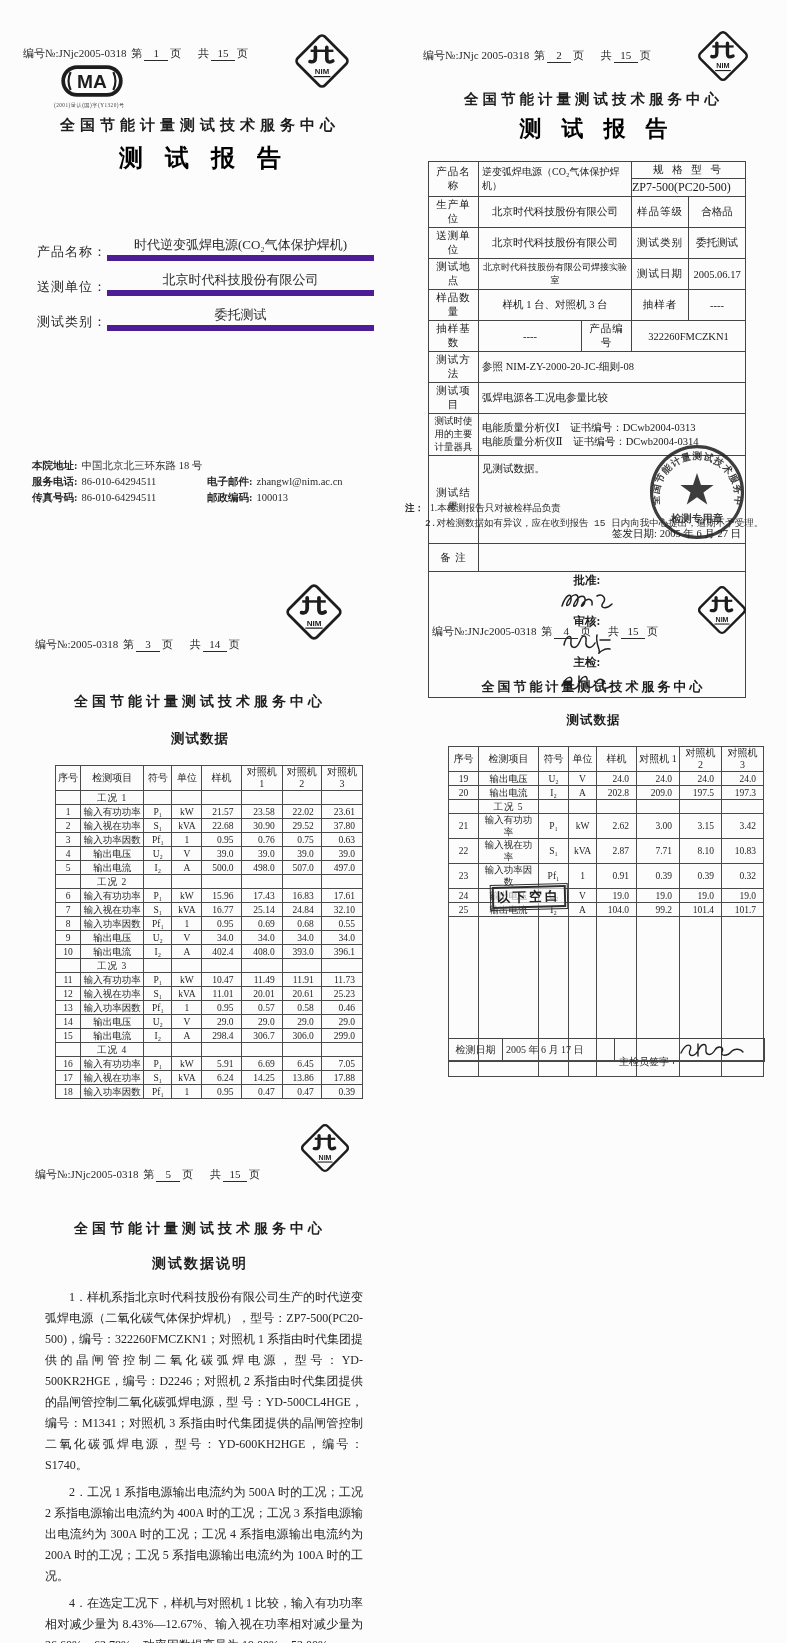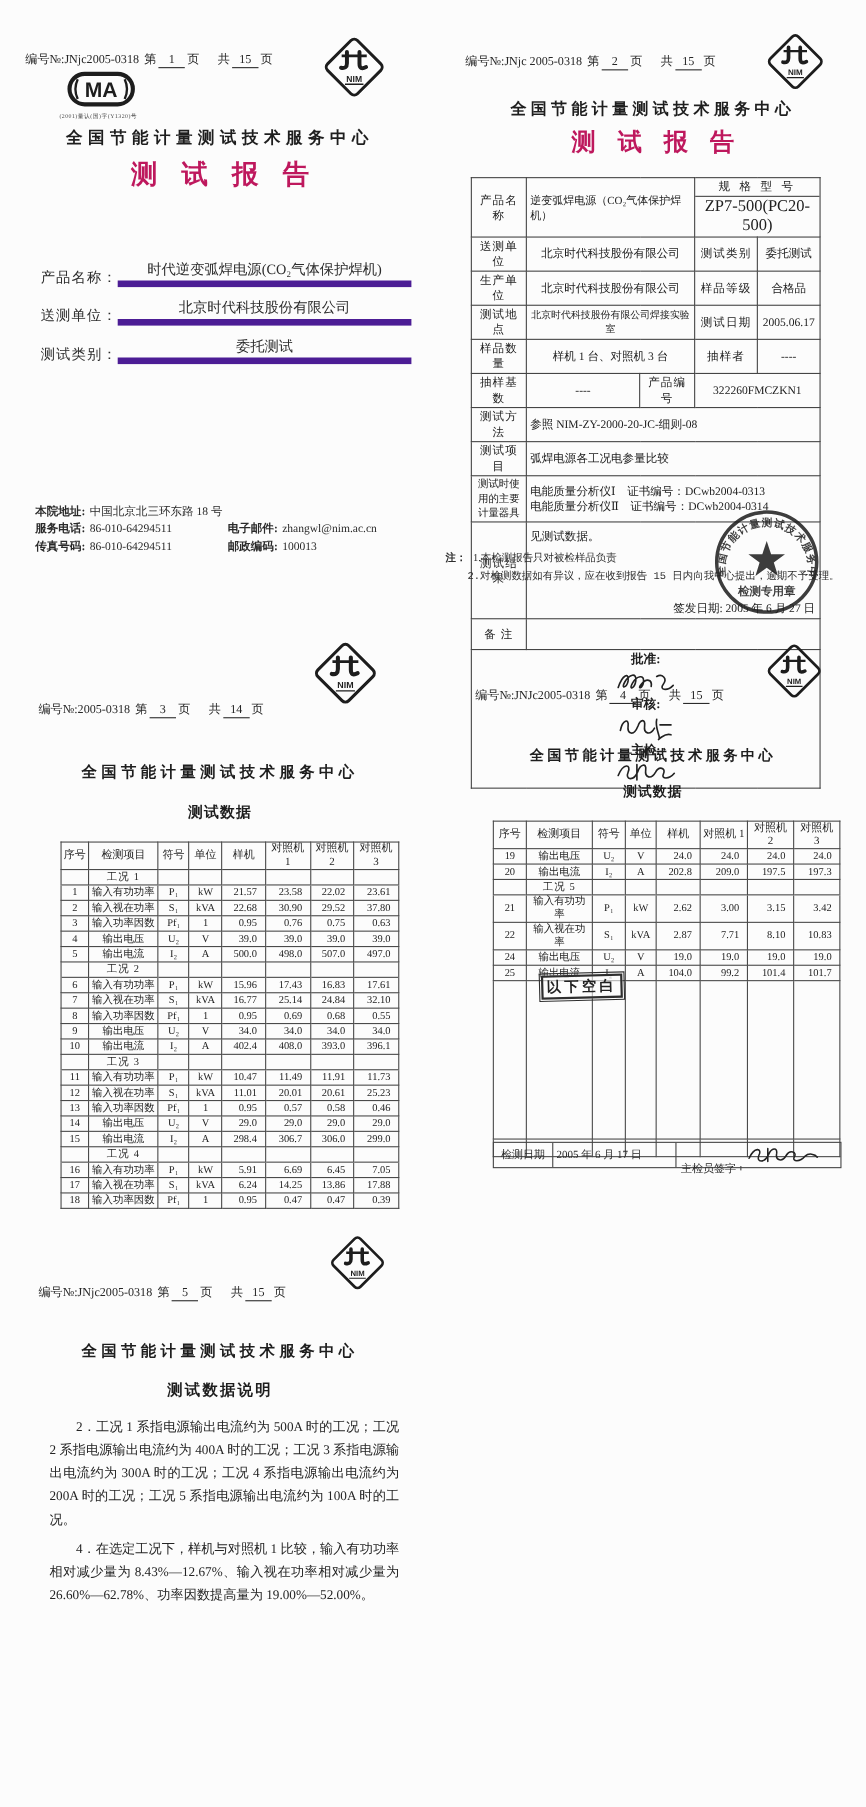--- a/index.html
+++ b/index.html
@@ -12,39 +12,39 @@
   
   .pghdr{position:absolute;font-size:11px;white-space:nowrap;color:#262626;}
   .pgnum{display:inline-block;min-width:18px;text-align:center;border-bottom:1px solid #2b2b2b;padding:0 3px;line-height:1.05;}
   .pgword{padding:0 2px;}
   
   .nim-holder{position:absolute;}
   .cma{position:absolute;}
   .cma-caption{position:absolute;font-size:6px;letter-spacing:.5px;color:#444;white-space:nowrap;transform:scale(.88);transform-origin:left top;}
   
   .org-title{position:absolute;left:0;right:0;text-align:center;font-weight:bold;color:#1e1e1e;}
-  .report-title{position:absolute;left:0;right:0;text-align:center;font-weight:bold;color:#be185d;}
+  .report-title{position:absolute;left:0;right:0;text-align:center;font-weight:bold;color:#000000;}
   .subtitle{position:absolute;left:0;right:0;text-align:center;font-weight:bold;color:#1e1e1e;}
   
   .field-row{position:absolute;left:27px;right:16px;display:flex;align-items:flex-end;font-size:13px;}
   .field-label{white-space:nowrap;letter-spacing:1px;}
   .field-value{flex:1;text-align:center;border-bottom:6px solid #4c1d95;padding:0 2px 1px;white-space:nowrap;}
   .p1-footer{position:absolute;left:22px;font-size:10.5px;line-height:16px;color:#2a2a2a;}
   .p1-footer .cols{display:flex;}
   .p1-footer .c1{width:175px;}
   .fl{font-weight:bold;margin-right:4px;}
   
   .info-table{position:absolute;border-collapse:collapse;table-layout:fixed;font-size:10.5px;color:#202020;}
   .info-table td{border:1px solid #454545;padding:1px 3px;vertical-align:middle;}
   .lblc{text-align:center;letter-spacing:1px;}
   .valc{text-align:center;}
   .vall{text-align:left;padding-left:6px;}
   .spec-cell{padding:0 !important;}
   .spec-hd{border-bottom:1px solid #454545;text-align:center;letter-spacing:3px;padding:1px 0;}
-  .spec-val{text-align:center;padding:1px 0;font-size:15px;}
+  .spec-val{padding:1px 0;font-size:12px;}
   .small-val{font-size:9px;}
   .result-cell{position:relative;vertical-align:top !important;padding-top:6px !important;}
   .issue-date{position:absolute;right:4px;bottom:2px;font-size:10.5px;white-space:nowrap;}
   .stamp{position:absolute;right:-2px;top:-14px;opacity:.85;z-index:2;}
   .approve-row td{border:1px solid #454545;}
   .approve-flex{display:flex;align-items:center;font-size:11.5px;font-weight:bold;flex-direction:column;}
   .approve-flex .sig{margin:0 4px;}
   .p2-notes{position:absolute;font-size:9.5px;line-height:15px;color:#2d2d2d;}
   .p2-notes .n2{margin-left:20px;font-family:Liberation Mono, monospace;}
   
@@ -154,30 +154,30 @@
         <td class="lblc">产品名称</td>
         <td colspan="2" class="vall" style="font-size:10px;">逆变弧焊电源（CO₂气体保护焊机）</td>
         <td colspan="2" class="spec-cell">
           <div class="spec-hd">规 格 型 号</div>
           <div class="spec-val">ZP7-500(PC20-500)</div>
         </td>
       </tr>
     </tbody>
     <tbody id="p2-mid">
         <tr style="height: 15px;">
+          <td class="lblc">生产单位</td>
+          <td class="valc" colspan="2">北京时代科技股份有限公司</td>
+          <td class="lblc">样品等级</td>
+          <td class="valc">合格品</td>
+        </tr>
+        <tr style="height: 15px;">
           <td class="lblc">送测单位</td>
           <td class="valc" colspan="2">北京时代科技股份有限公司</td>
           <td class="lblc">测试类别</td>
           <td class="valc">委托测试</td>
-        </tr>
-        <tr style="height: 15px;">
-          <td class="lblc">生产单位</td>
-          <td class="valc" colspan="2">北京时代科技股份有限公司</td>
-          <td class="lblc">样品等级</td>
-          <td class="valc">合格品</td>
         </tr>
         <tr style="height: 15px;">
           <td class="lblc">测试地点</td>
           <td class="valc small-val" colspan="2">北京时代科技股份有限公司焊接实验室</td>
           <td class="lblc">测试日期</td>
           <td class="valc">2005.06.17</td>
         </tr>
         <tr style="height: 15px;">
           <td class="lblc">样品数量</td>
           <td class="valc" colspan="2">样机 1 台、对照机 3 台</td>
@@ -611,20 +611,30 @@
           <td class="seq">22</td>
           <td class="item">输入视在功率</td>
           <td class="sym">S₁</td>
           <td class="unit">kVA</td>
           <td class="num">2.87</td>
           <td class="num">7.71</td>
           <td class="num">8.10</td>
           <td class="num">10.83</td>
         </tr>
         <tr>
+          <td class="seq">23</td>
+          <td class="item">输入功率因数</td>
+          <td class="sym">Pf₁</td>
+          <td class="unit">1</td>
+          <td class="num">0.91</td>
+          <td class="num">0.39</td>
+          <td class="num">0.39</td>
+          <td class="num">0.32</td>
+        </tr>
+        <tr>
           <td class="seq">24</td>
           <td class="item">输出电压</td>
           <td class="sym">U₂</td>
           <td class="unit">V</td>
           <td class="num">19.0</td>
           <td class="num">19.0</td>
           <td class="num">19.0</td>
           <td class="num">19.0</td>
         </tr>
         <tr>
@@ -686,16 +696,17 @@
   </svg>
 </div>
   <div class="pghdr" style="left:25px;top:82px;">
     <span>编号№:JNjc2005-0318</span>
     <span class="pgword">第</span><span class="pgnum">5</span><span class="pgword">页</span>
     <span class="pgword" style="margin-left:10px;">共</span><span class="pgnum">15</span><span class="pgword">页</span>
   </div>
   <div class="org-title" style="top:135px;font-size:14px;letter-spacing:4px;">全国节能计量测试技术服务中心</div>
   <div class="subtitle" style="top:170px;font-size:14px;letter-spacing:2px;">测试数据说明</div>
   <div class="p5-text" style="left:35px;top:202px;width:318px;">
+    <p>1．样机系指北京时代科技股份有限公司生产的时代逆变弧焊电源（二氧化碳气体保护焊机），型号：ZP7-500(PC20-500)，编号：322260FMCZKN1；对照机 1 系指由时代集团提供的晶闸管控制二氧化碳弧焊电源，型号：YD-500KR2HGE，编号：D2246；对照机 2 系指由时代集团提供的晶闸管控制二氧化碳弧焊电源，型 号：YD-500CL4HGE，编号：M1341；对照机 3 系指由时代集团提供的晶闸管控制二氧化碳弧焊电源，型号：YD-600KH2HGE，编号：S1740。</p>
     <p>2．工况 1 系指电源输出电流约为 500A 时的工况；工况 2 系指电源输出电流约为 400A 时的工况；工况 3 系指电源输出电流约为 300A 时的工况；工况 4 系指电源输出电流约为 200A 时的工况；工况 5 系指电源输出电流约为 100A 时的工况。</p>
     <p>4．在选定工况下，样机与对照机 1 比较，输入有功功率相对减少量为 8.43%—12.67%、输入视在功率相对减少量为 26.60%—62.78%、功率因数提高量为 19.00%—52.00%。</p>
   </div>
 </div>
 
 </body></html>

